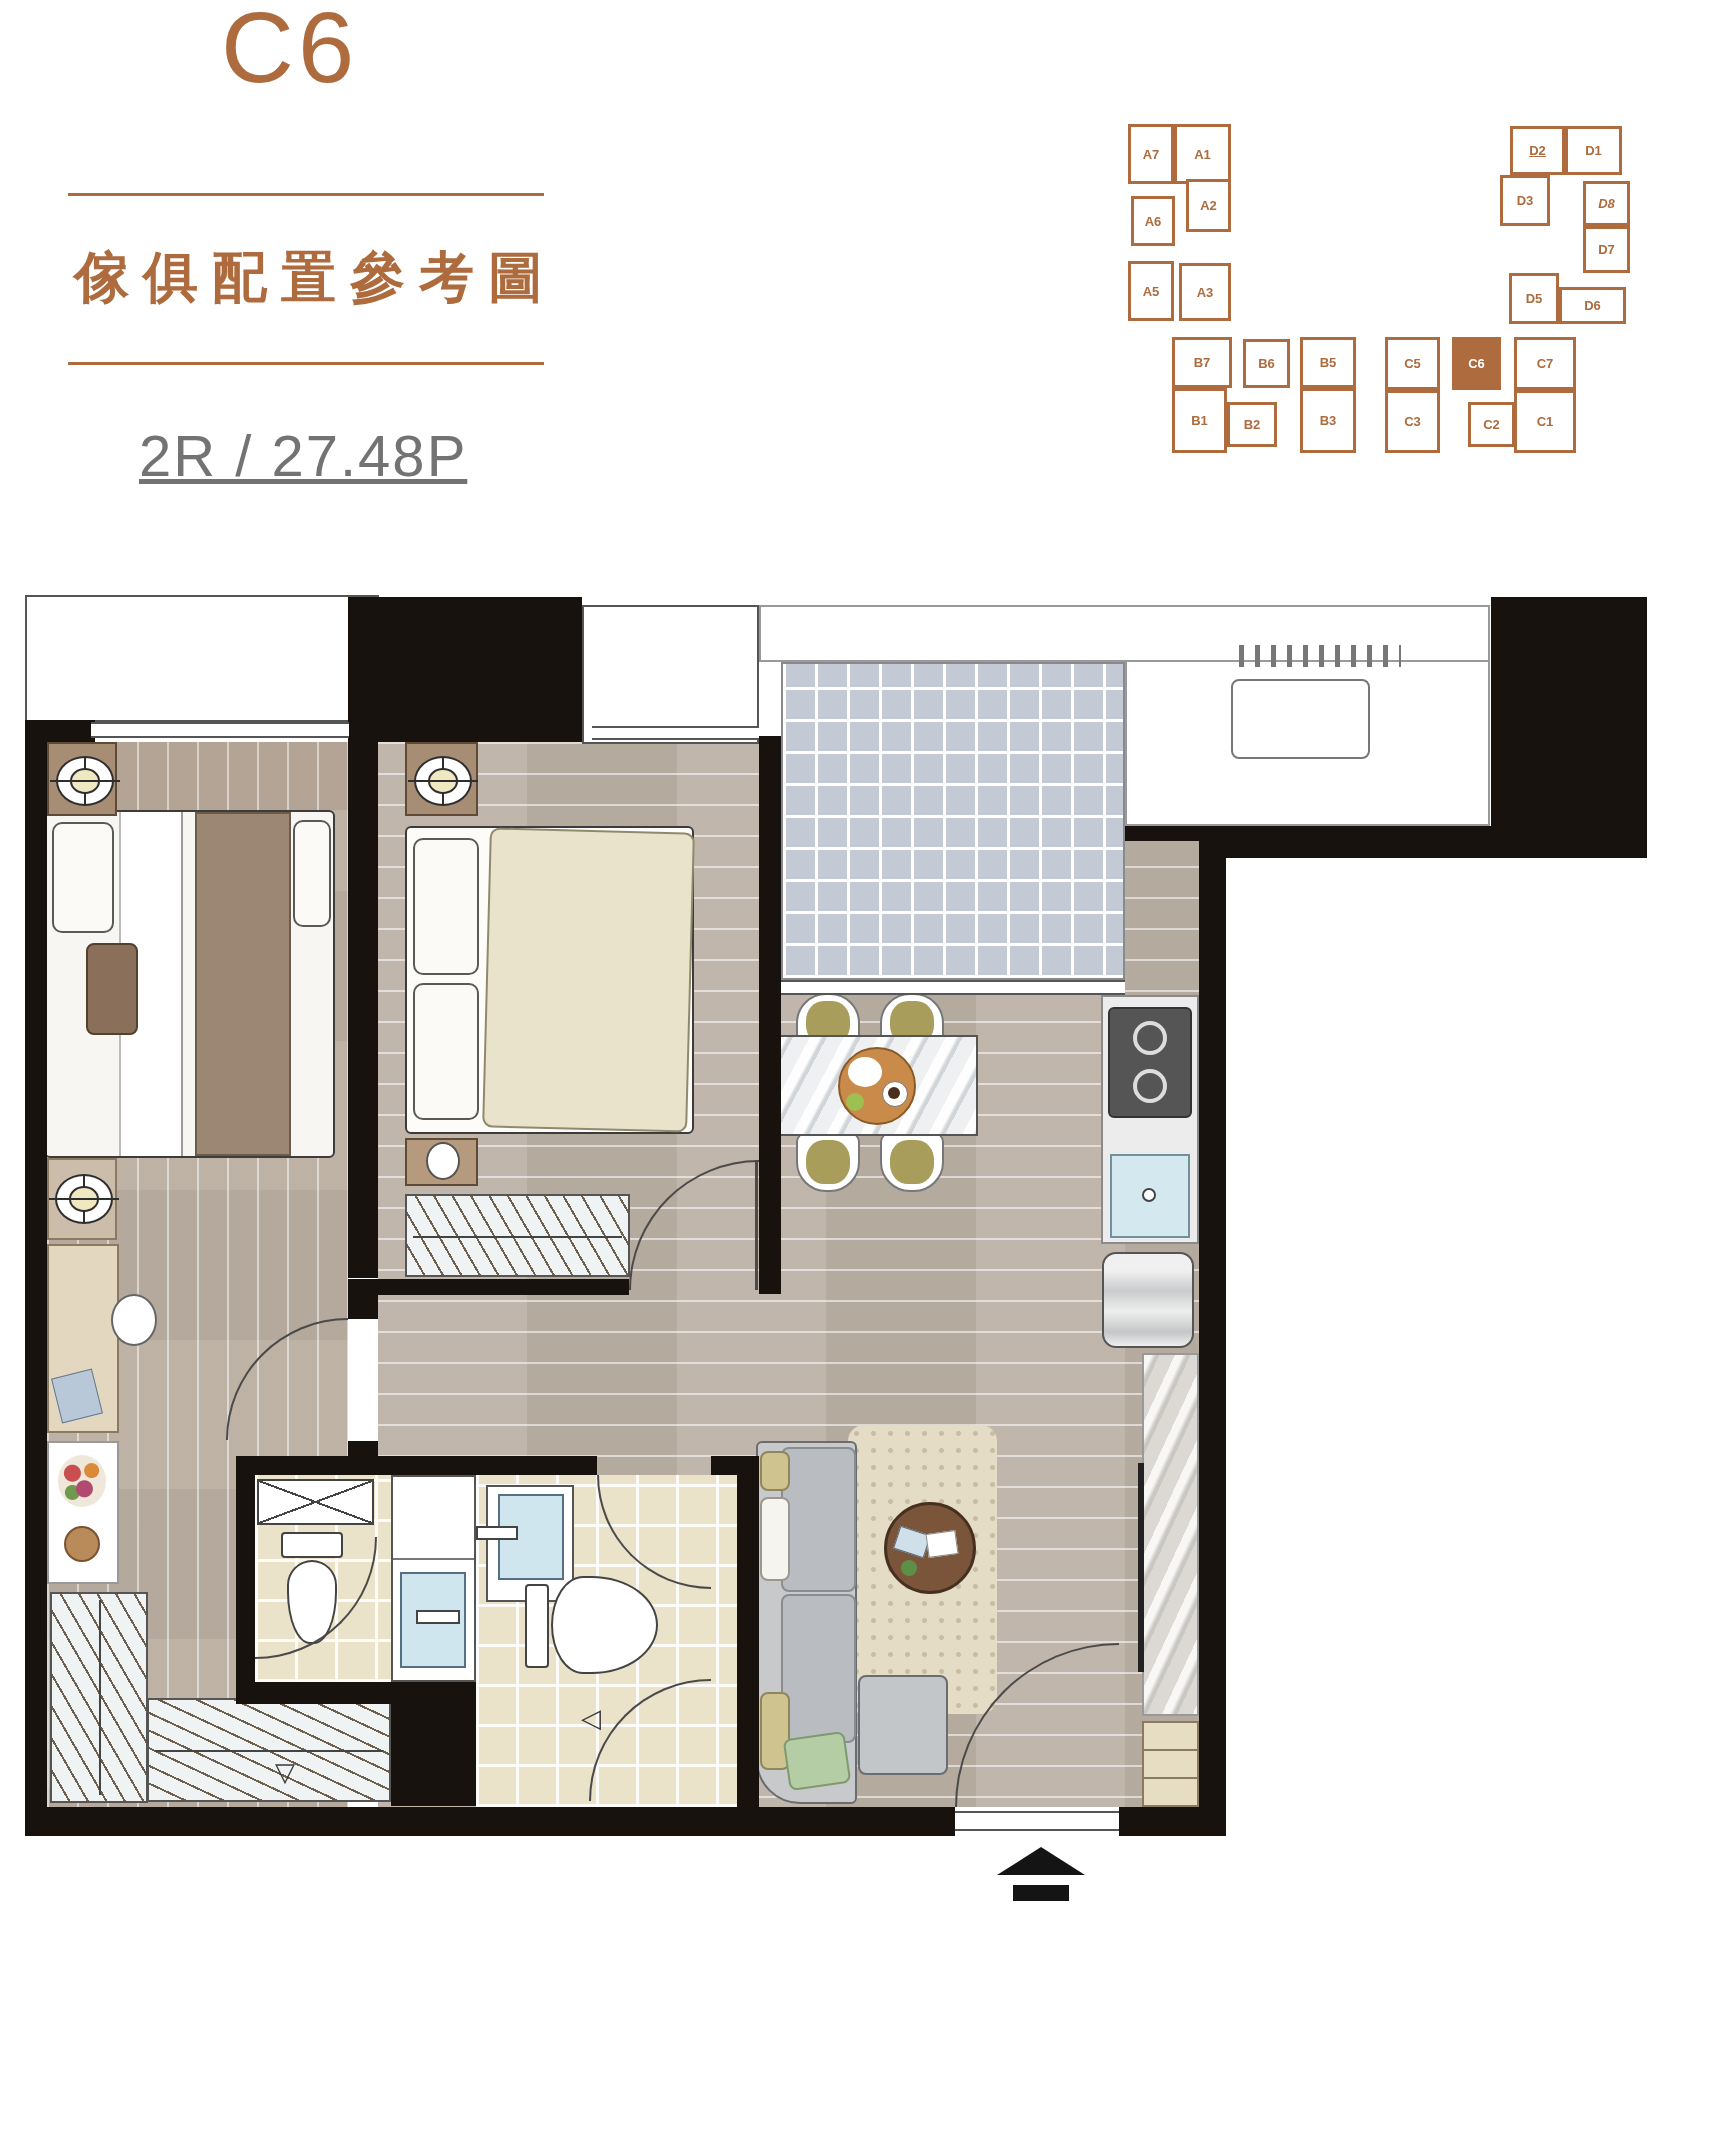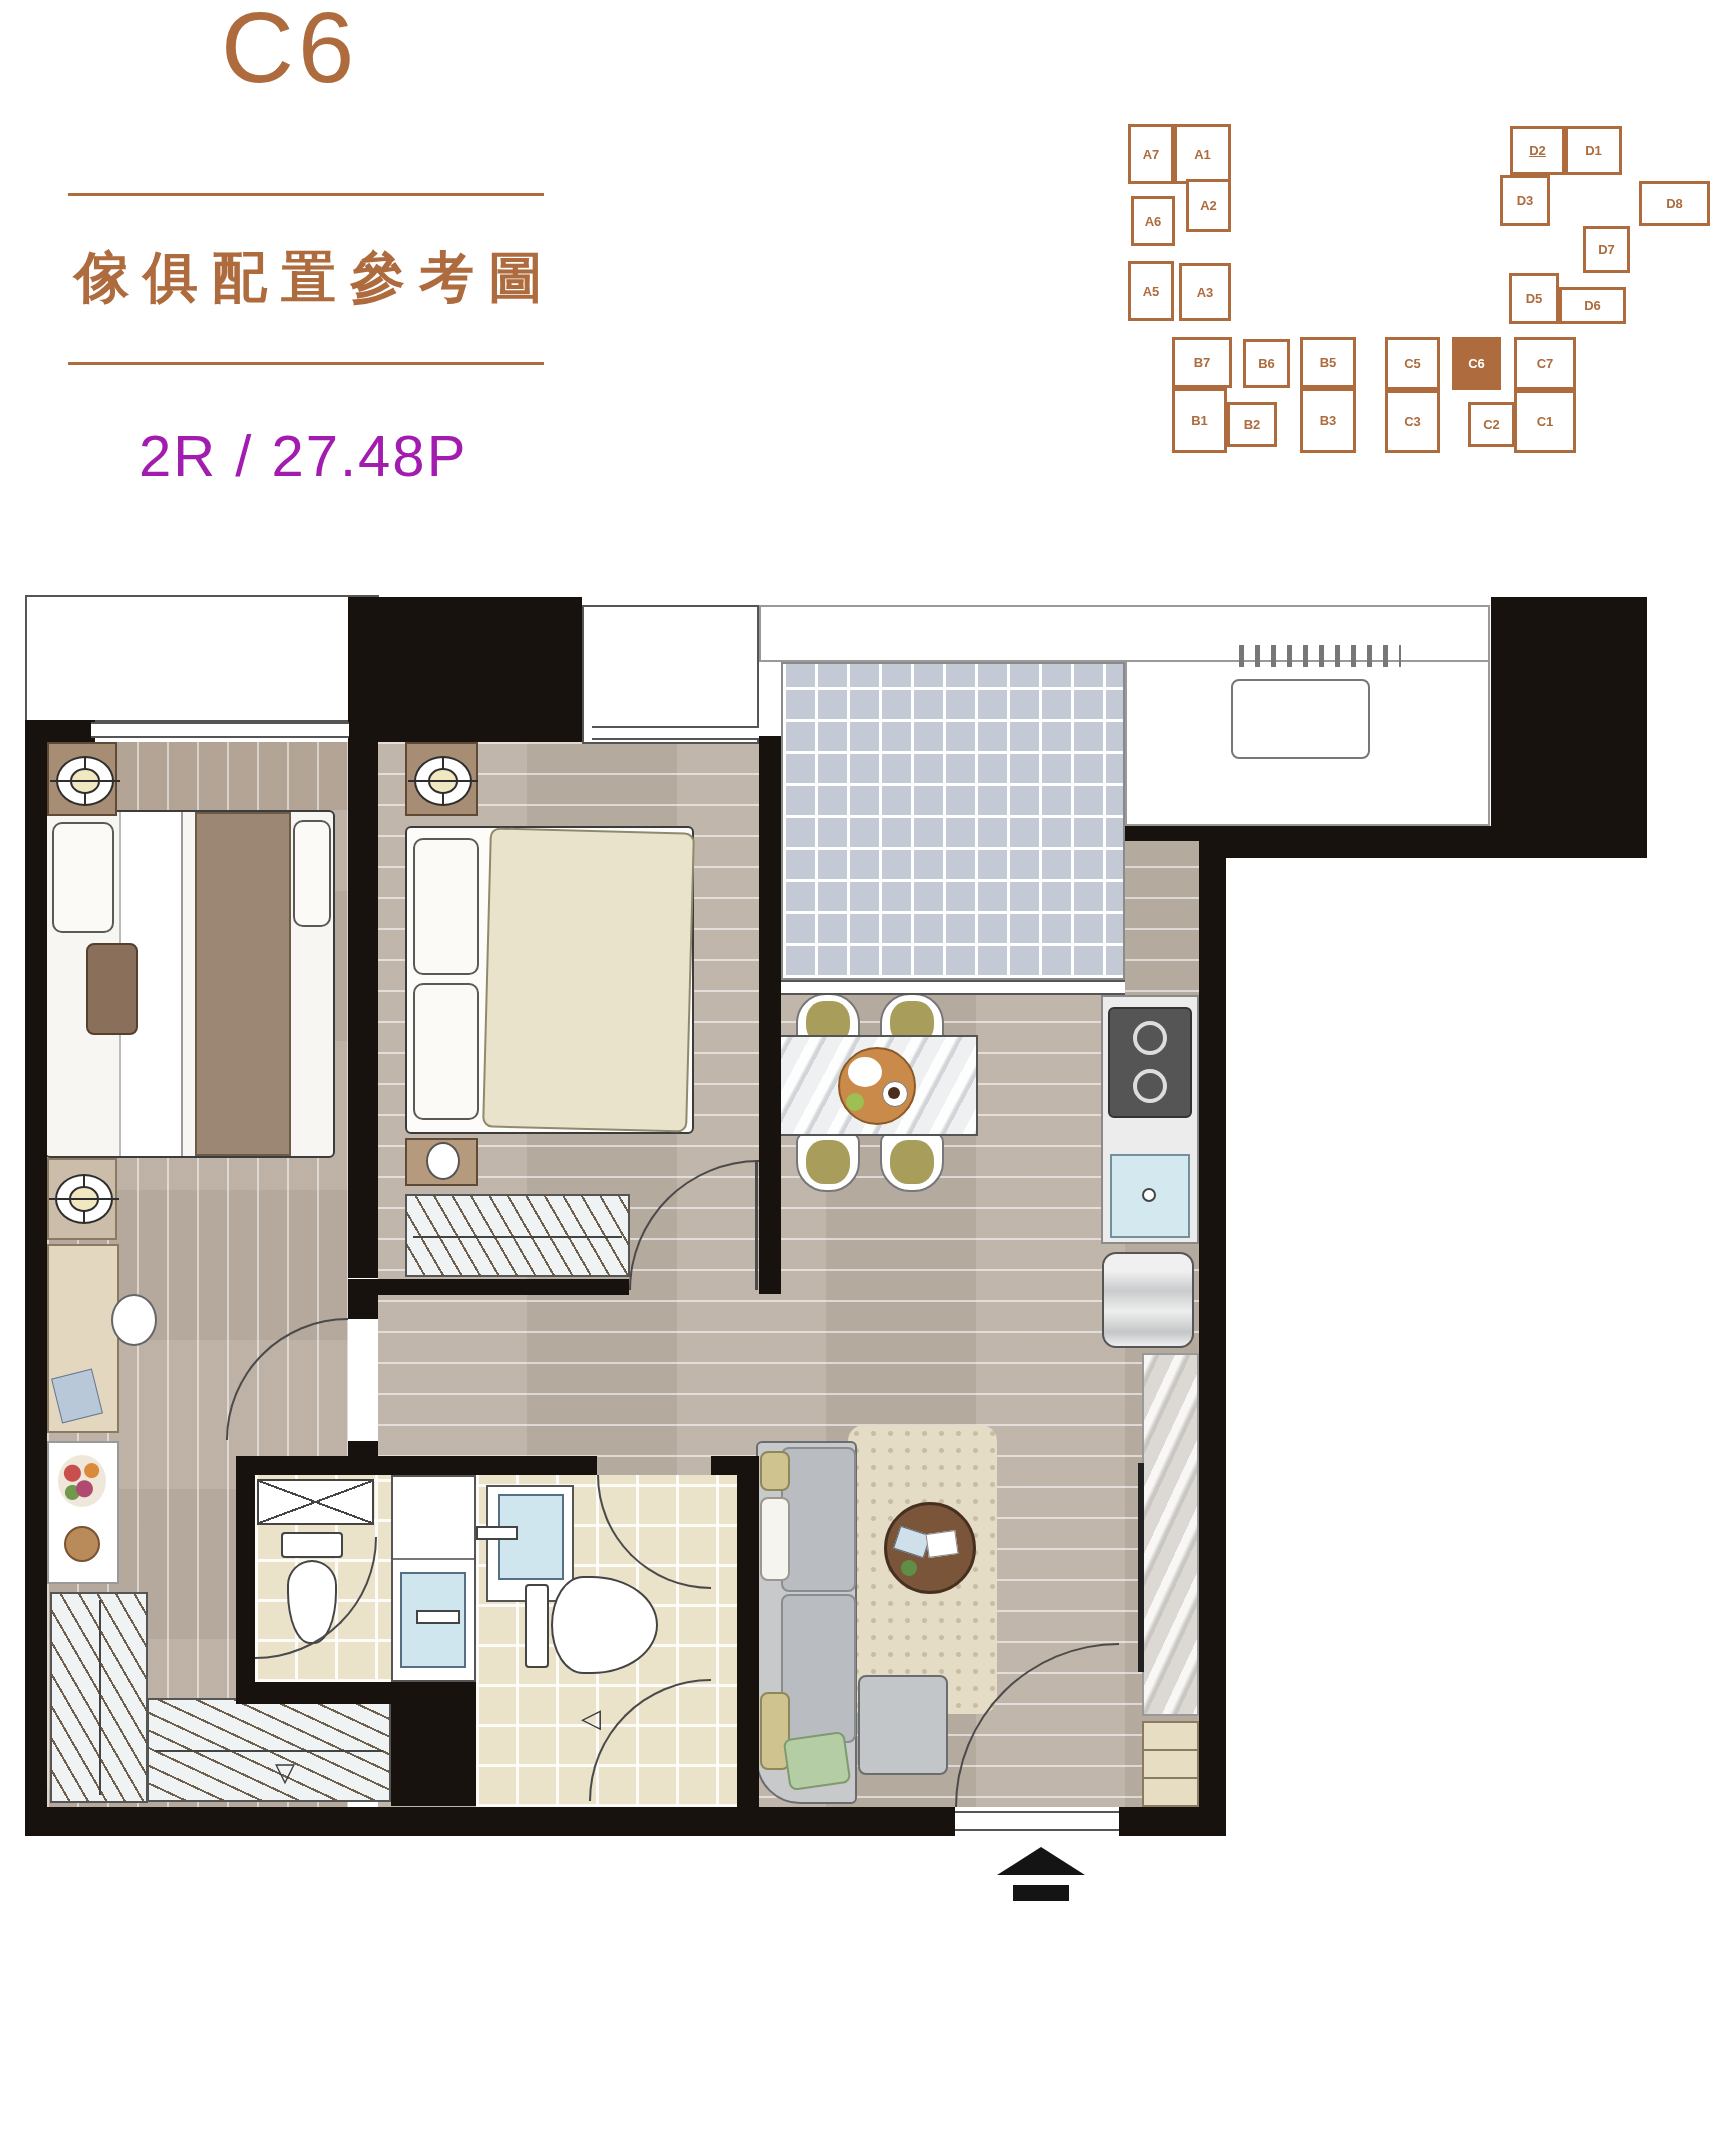--- a/index.html
+++ b/index.html
@@ -2,21 +2,21 @@
 <html><head>
 <meta charset="utf-8">
 <style>
   html,body{margin:0;padding:0;background:#ffffff;}
   body{width:1710px;height:2153px;position:relative;font-family:"Liberation Sans",sans-serif;overflow:hidden;}
   .abs{position:absolute;}
   
   .title{position:absolute;left:221px;top:-10px;font-size:101px;font-weight:500;letter-spacing:4px;color:#AD6B3E;}
   .rule{position:absolute;height:3px;background:#AD6B3E;}
   .subtitle{position:absolute;font-size:55px;font-weight:700;letter-spacing:14px;color:#AD6B3E;white-space:nowrap;}
-  .spec{position:absolute;font-size:58px;font-weight:500;letter-spacing:2px;color:#a21caf;}
+  .spec{position:absolute;font-size:58px;font-weight:500;letter-spacing:2px;color:#737373;text-decoration:underline;}
   
   .kp{position:absolute;border:3px solid #AD6B3E;background:#fff;color:#AD6B3E;
       display:flex;align-items:center;justify-content:center;font-size:13px;font-weight:700;box-sizing:border-box;}
   .kp.filled{background:#AD6B3E;color:#fff;}
   
   .wall{position:absolute;background:#17120e;z-index:40;}
   .wood-h{position:absolute;background-color:#c9bfb4;
       background-image:repeating-linear-gradient(180deg,rgba(255,255,255,.55) 0 2px,rgba(255,255,255,0) 2px 31px),
       repeating-linear-gradient(90deg,rgba(120,100,85,.10) 0 149px,rgba(90,75,60,.18) 149px 299px);}
   .wood-v{position:absolute;background-color:#c6bbaf;
@@ -62,21 +62,21 @@
   <div class="kp" style="left:1128px;top:124px;width:46px;height:60px;">A7</div>
   <div class="kp" style="left:1174px;top:124px;width:57px;height:60px;">A1</div>
   <div class="kp" style="left:1131px;top:196px;width:44px;height:50px;">A6</div>
   <div class="kp" style="left:1186px;top:179px;width:45px;height:53px;">A2</div>
   <div class="kp" style="left:1128px;top:261px;width:46px;height:60px;">A5</div>
   <div class="kp" style="left:1179px;top:263px;width:52px;height:58px;">A3</div>
 
   <div class="kp" style="left:1510px;top:126px;width:55px;height:49px;text-decoration:underline;">D2</div>
   <div class="kp" style="left:1565px;top:126px;width:57px;height:49px;">D1</div>
   <div class="kp" style="left:1500px;top:175px;width:50px;height:51px;">D3</div>
-  <div class="kp" style="left:1639px;top:181px;width:71px;height:45px;">D8</div>
+  <div class="kp" style="left:1583px;top:181px;width:47px;height:45px;font-style:italic;">D8</div>
   <div class="kp" style="left:1583px;top:226px;width:47px;height:47px;">D7</div>
   <div class="kp" style="left:1509px;top:273px;width:50px;height:51px;">D5</div>
   <div class="kp" style="left:1559px;top:287px;width:67px;height:37px;">D6</div>
 
   <div class="kp" style="left:1172px;top:337px;width:60px;height:51px;">B7</div>
   <div class="kp" style="left:1243px;top:339px;width:47px;height:49px;">B6</div>
   <div class="kp" style="left:1300px;top:337px;width:56px;height:51px;">B5</div>
   <div class="kp" style="left:1172px;top:388px;width:55px;height:65px;text-align:right;">B1</div>
   <div class="kp" style="left:1227px;top:402px;width:50px;height:45px;">B2</div>
   <div class="kp" style="left:1300px;top:388px;width:56px;height:65px;">B3</div>

